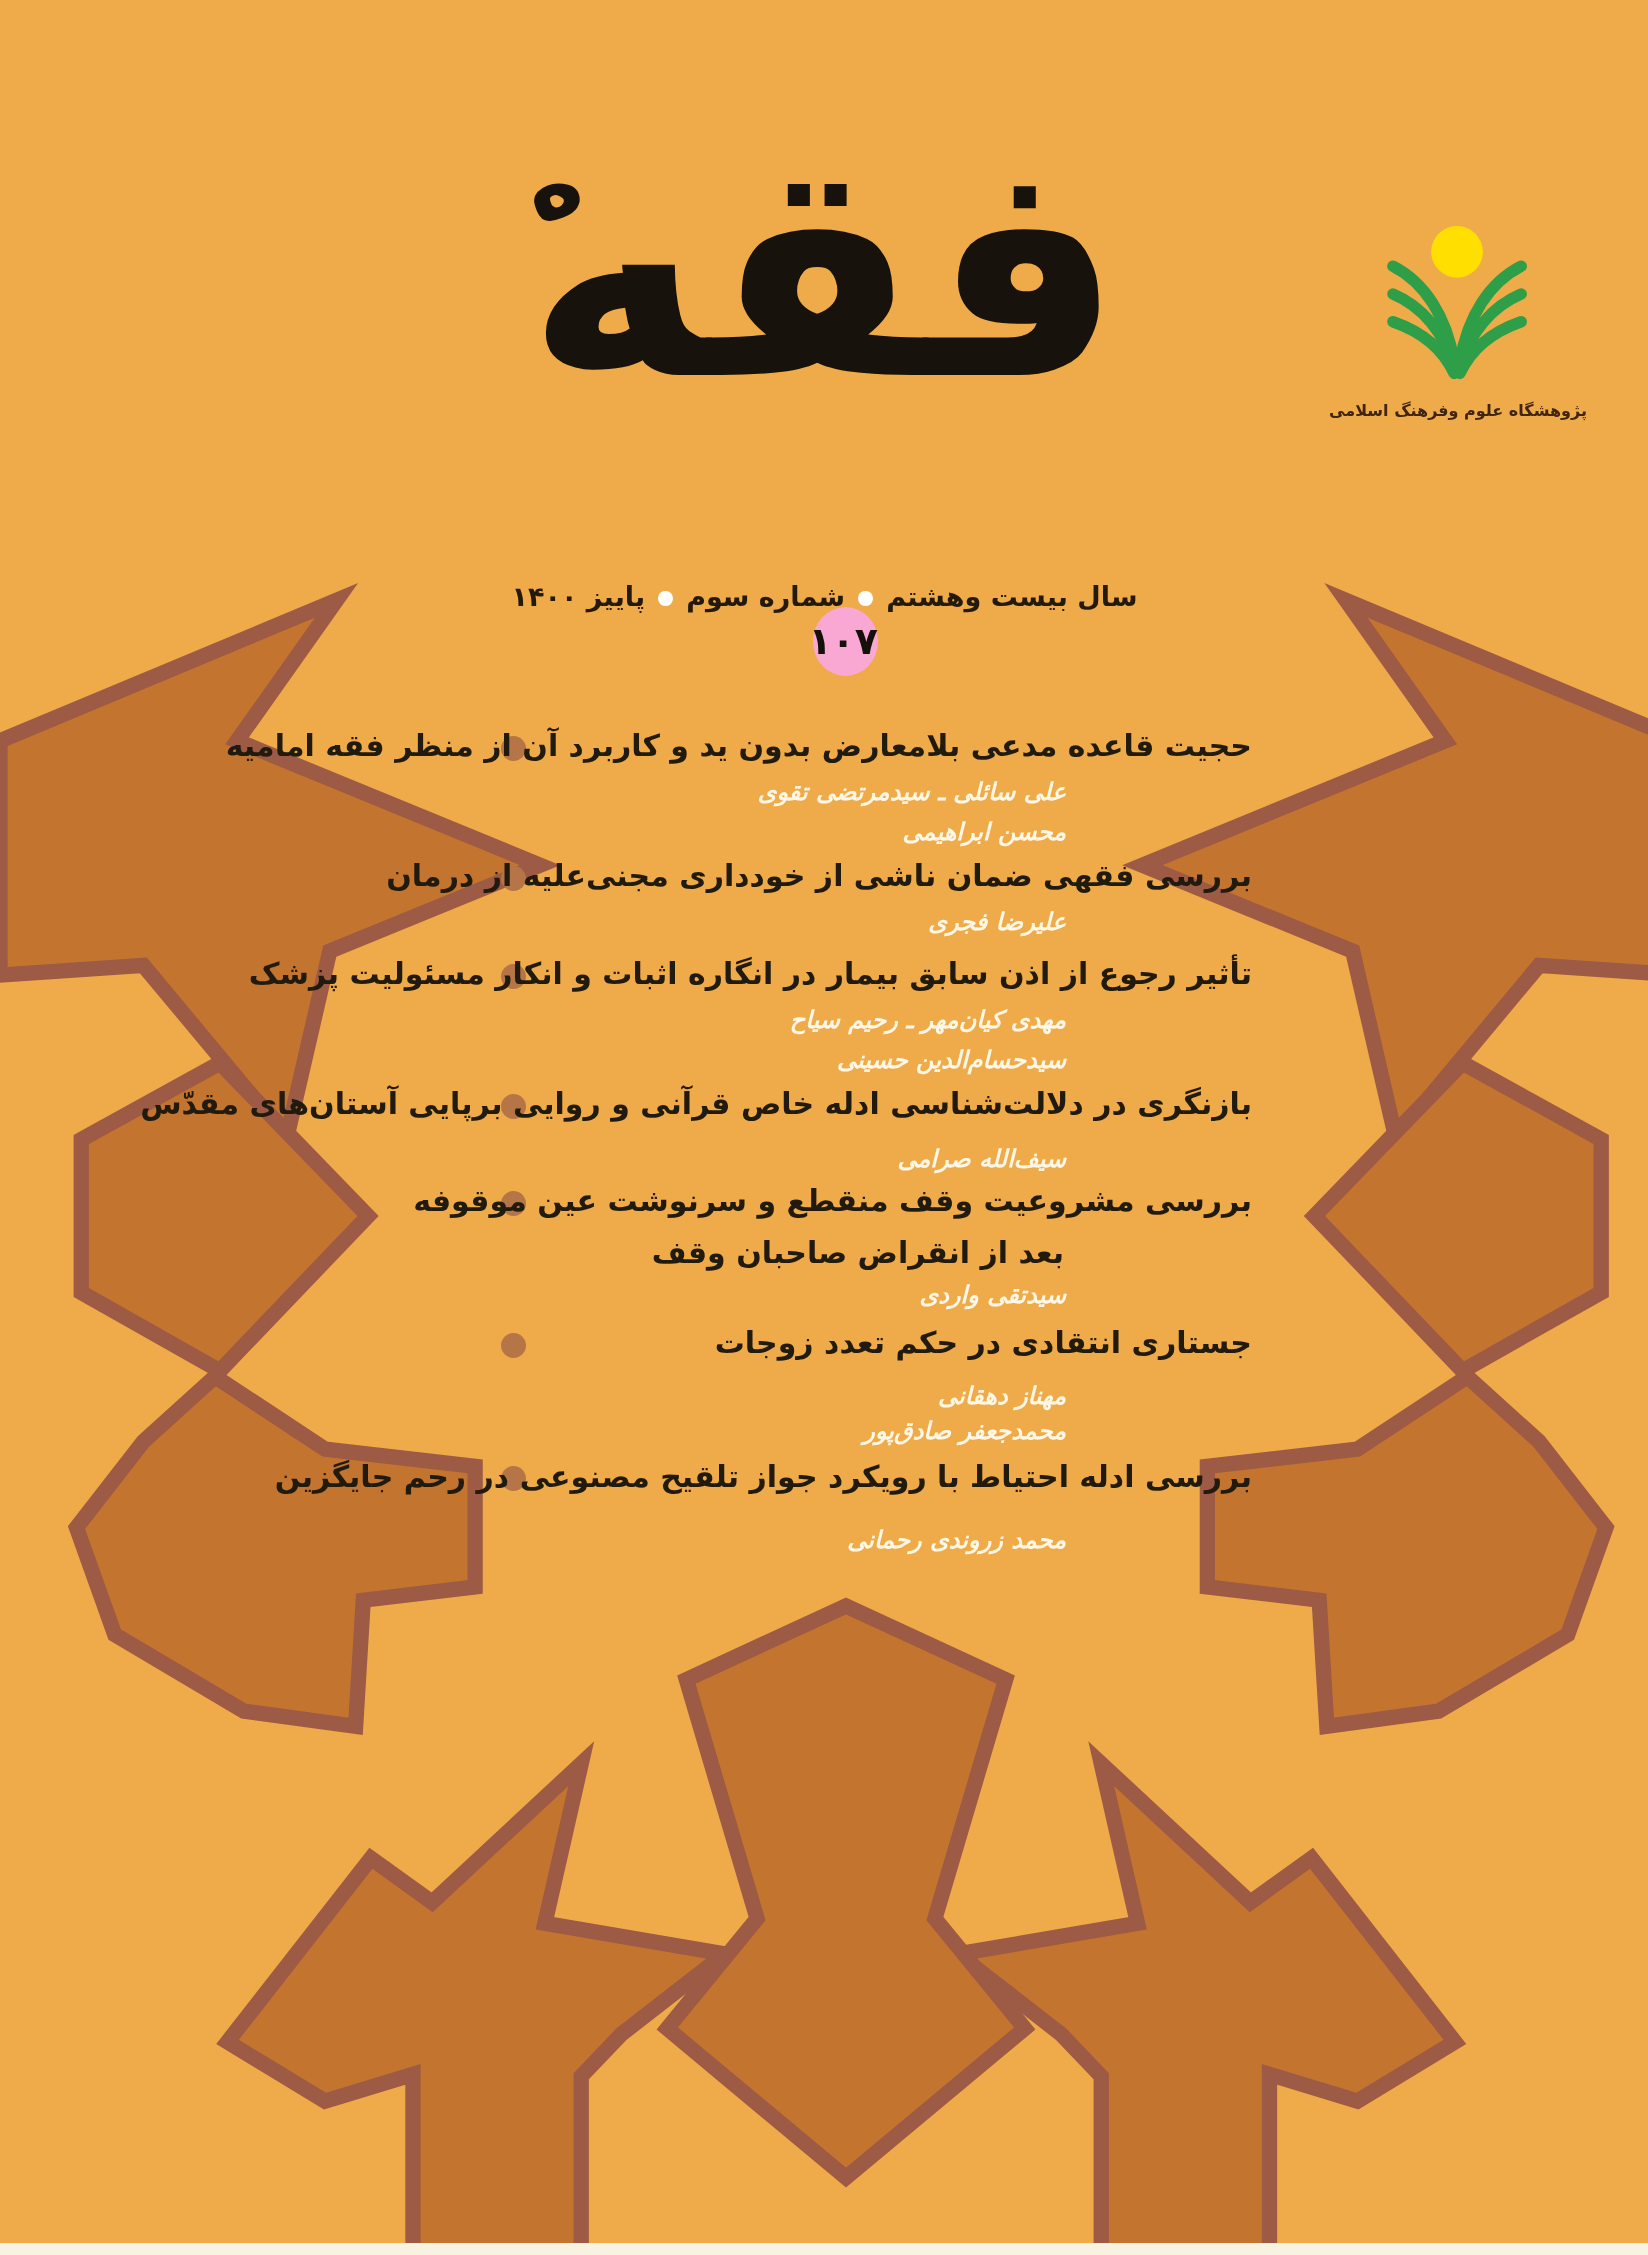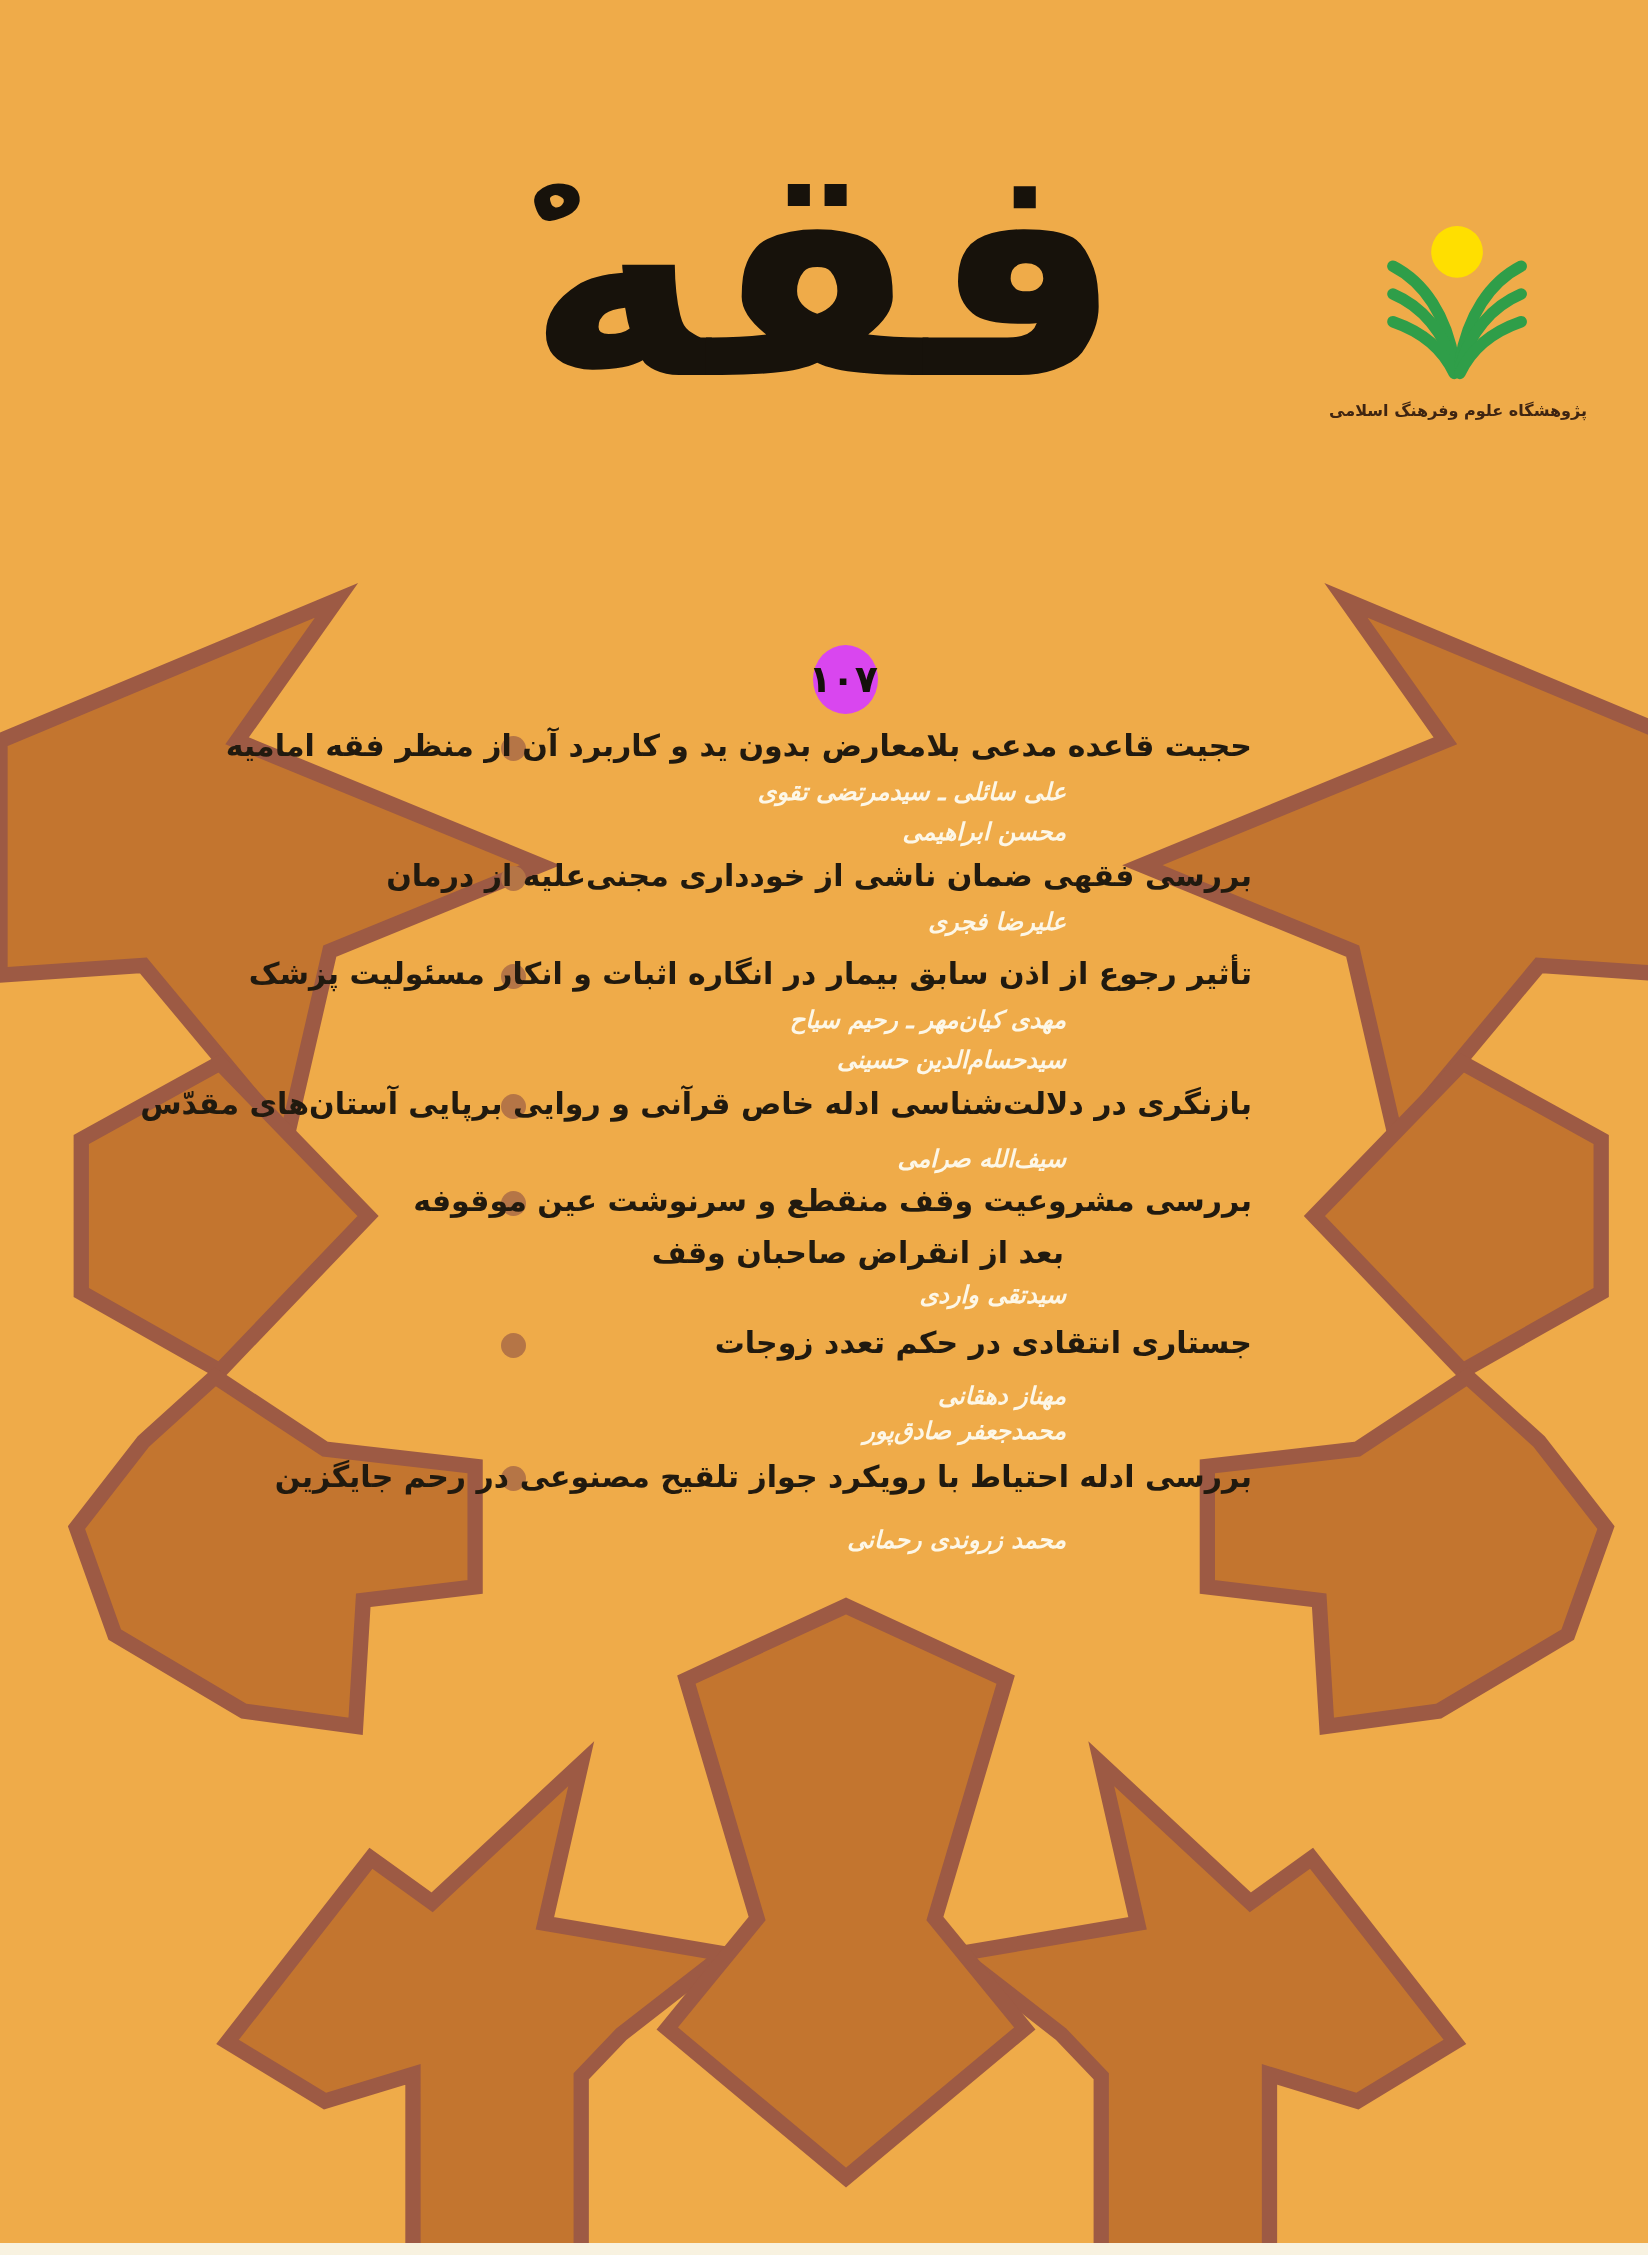--- a/index.html
+++ b/index.html
@@ -33,22 +33,22 @@
   #issue-line{
     left:0;right:0;top:581px;text-align:center;
     font-size:27px;font-weight:bold;color:#241a0c;
   }
   #issue-line .sep{
     display:inline-block;width:14.3px;height:14.3px;border-radius:50%;
     background:#ffffff;margin:0 13.4px;vertical-align:middle;
   }
   #issue-badge{
     position:absolute;z-index:5;
-    left:813px;top:645px;width:65px;height:69px;
-    background:#d946ef;border-radius:50%;
+    left:813px;top:607px;width:65px;height:69px;
+    background:#f9a8d4;border-radius:50%;
     text-align:center;line-height:69px;
     font-size:38px;font-weight:bold;color:#14100a;direction:rtl;
   }
   
   #logo{position:absolute;z-index:5;left:1324px;top:201px;width:268px;height:206px;}
   #logo-caption{
     left:1324px;top:369px;width:268px;text-align:center;
     font-size:16px;color:#3f2512;font-weight:bold;margin-top:32px;
   }
   
@@ -93,20 +93,23 @@
       </g>
 
       <polygon points="885,1680 1052,1757 978,2007 1072,2122 885,2278 698,2122 792,2007 718,1757"></polygon>
     </g>
   </svg>
 
   <div class="txt" id="calligraphy">فقه</div>
   <div class="txt" id="flourish">ه</div>
 
 
+  <div class="txt" id="issue-line">
+    <span>سال بیست وهشتم</span><span class="sep"></span><span>شماره سوم</span><span class="sep"></span><span>پاییز ۱۴۰۰</span>
+  </div>
 
   <div id="issue-badge">
     <span>۱۰۷</span>
   </div>
 
   <svg id="logo" viewBox="0 0 280 215">
     <circle cx="139" cy="53" r="27" fill="#ffdf00"></circle>
     <g fill="none" stroke="#2f9e49" stroke-width="12" stroke-linecap="round">
       <path d="M72,68 C105,85 128,120 136,168"></path>
       <path d="M72,97 C103,110 126,138 136,174"></path>

